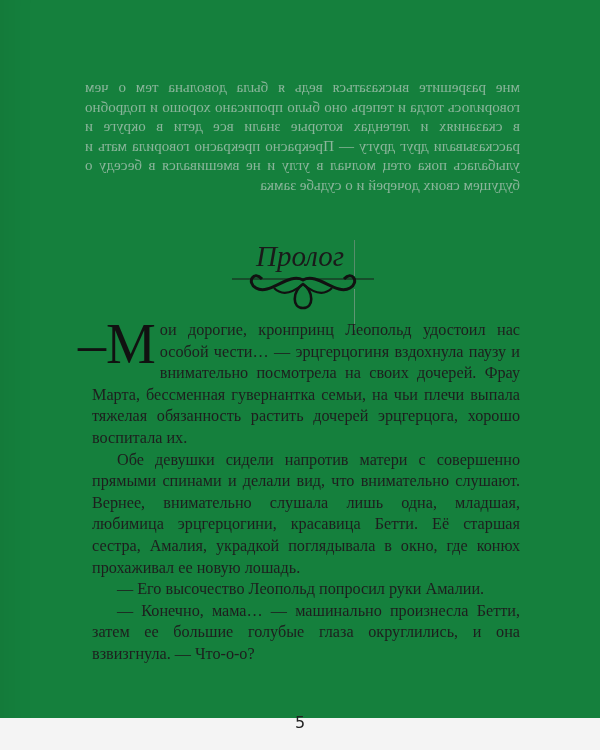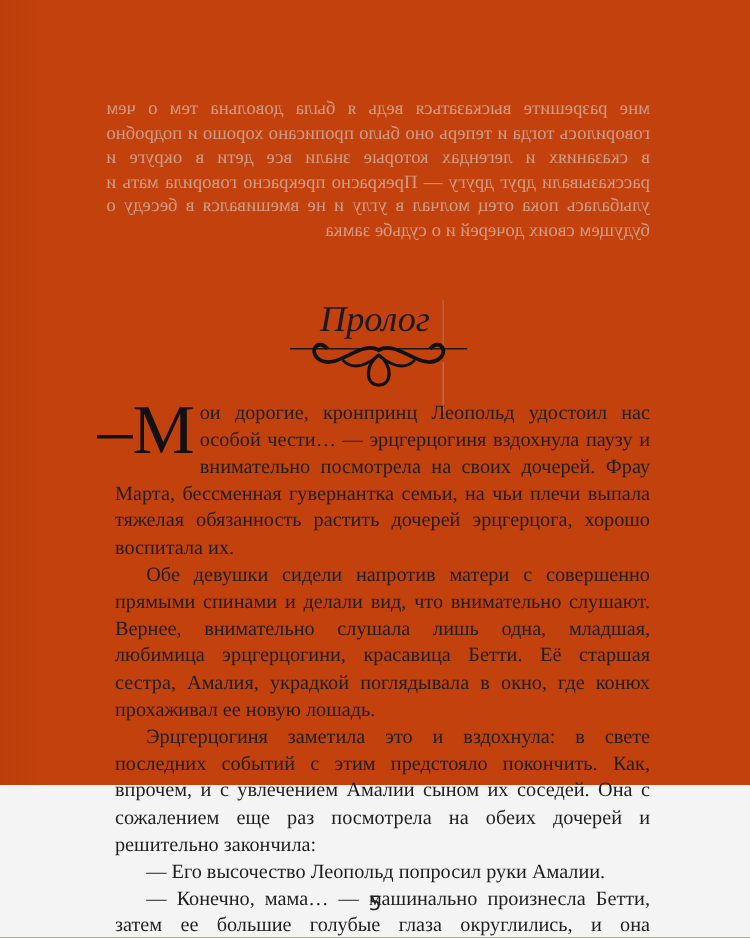--- a/index.html
+++ b/index.html
@@ -3,22 +3,22 @@
   <meta charset="utf-8">
   <style>
     html, body { margin: 0; padding: 0; }
     body {
       width: 600px; height: 750px; overflow: hidden;
       background: #f4f4f4;
       font-family: "DejaVu Serif", "Liberation Serif", serif;
     }
     .page {
       position: relative;
-      width: 600px; height: 628px;
-      background: #c2410c;
+      width: 600px; height: 718px;
+      background: #15803d;
       box-shadow: inset 38px 0 30px -30px rgba(0,0,0,0.06);
     }
     .bleed {
       position: absolute; left: 85px; top: 78px; width: 435px;
       font-family: "Liberation Serif", serif;
       font-size: 15px; line-height: 19.5px; color: #d8d8d8;
       text-align: justify; transform: scaleX(-1); opacity: 0.6;
     }
     .title {
       position: absolute; left: 0; right: 0; top: 240px;
@@ -66,20 +66,19 @@
   <svg class="ornament" viewBox="0 0 142 46">
     <line x1="0" y1="11" x2="142" y2="11" stroke="#1a1a1a" stroke-width="1.2"></line>
     <path d="M30 11 C22 2, 14 14, 24 20 C38 28, 56 4, 71 12 C86 4, 104 28, 118 20 C128 14, 120 2, 112 11" fill="none" stroke="#111" stroke-width="3"></path>
     <path d="M42 20 C52 30, 64 22, 71 16 C78 22, 90 30, 100 20" fill="none" stroke="#111" stroke-width="2.2"></path>
     <path d="M71 16 C60 24, 60 40, 71 40 C82 40, 82 24, 71 16" fill="none" stroke="#111" stroke-width="2.6"></path>
   </svg>
 
   <div class="body-text">
     <p class="first"><span class="dropcap"><span>–</span><span>М</span></span><span>ои дорогие, кронпринц Леопольд удостоил нас особой чести… — эрцгерцогиня вздохнула паузу и внимательно посмотрела на своих дочерей. Фрау Марта, бессменная гувернантка семьи, на чьи плечи выпала тяжелая обязанность растить дочерей эрцгерцога, хорошо воспитала их.</span></p>
     <p>Обе девушки сидели напротив матери с совершенно прямыми спинами и делали вид, что внимательно слушают. Вернее, внимательно слушала лишь одна, младшая, любимица эрцгерцогини, красавица Бетти. Её старшая сестра, Амалия, украдкой поглядывала в окно, где конюх прохаживал ее новую лошадь.</p>
-    <p>Эрцгерцогиня заметила это и вздохнула: в свете последних событий с этим предстояло покончить. Как, впрочем, и с увлечением Амалии сыном их соседей. Она с сожалением еще раз посмотрела на обеих дочерей и решительно закончила:</p>
     <p>— Его высочество Леопольд попросил руки Амалии.</p>
     <p>— Конечно, мама… — машинально произнесла Бетти, затем ее большие голубые глаза округлились, и она взвизгнула. — Что-о-о?</p>
 
   </div>
 
   <div class="page-number">5</div>
 </div>
 
 </body></html>

